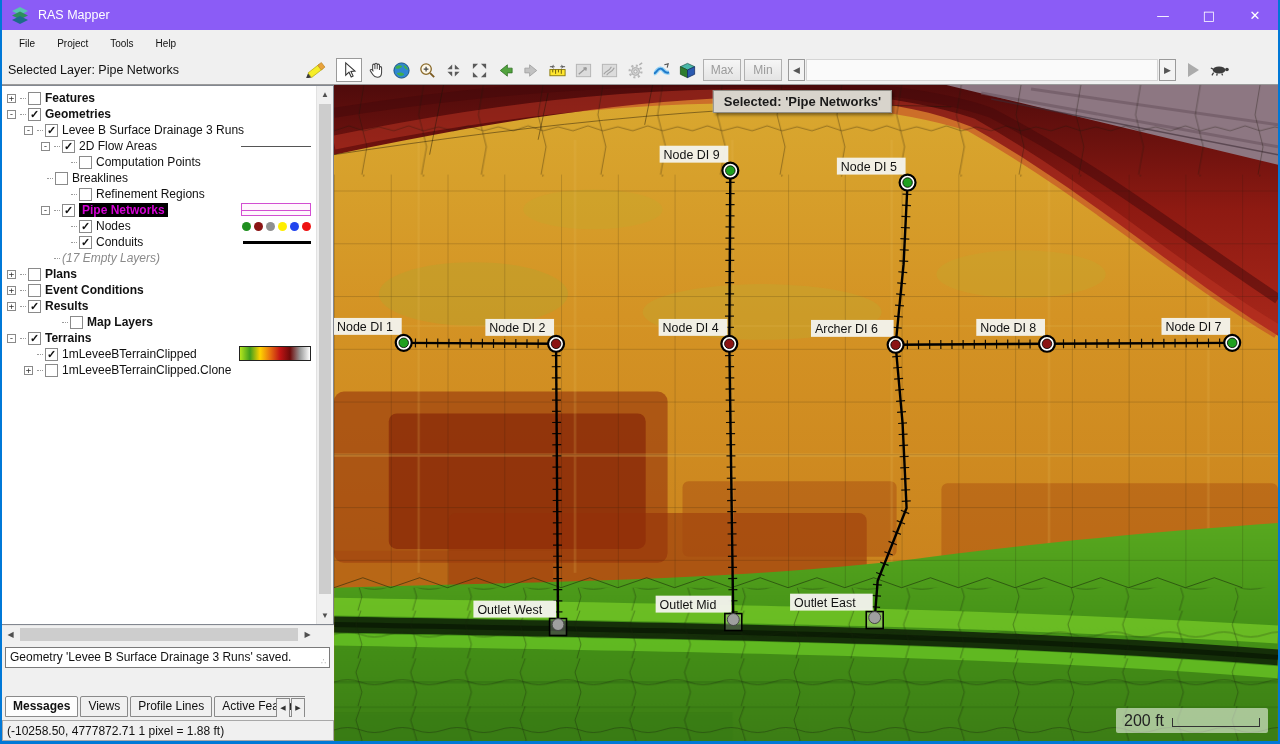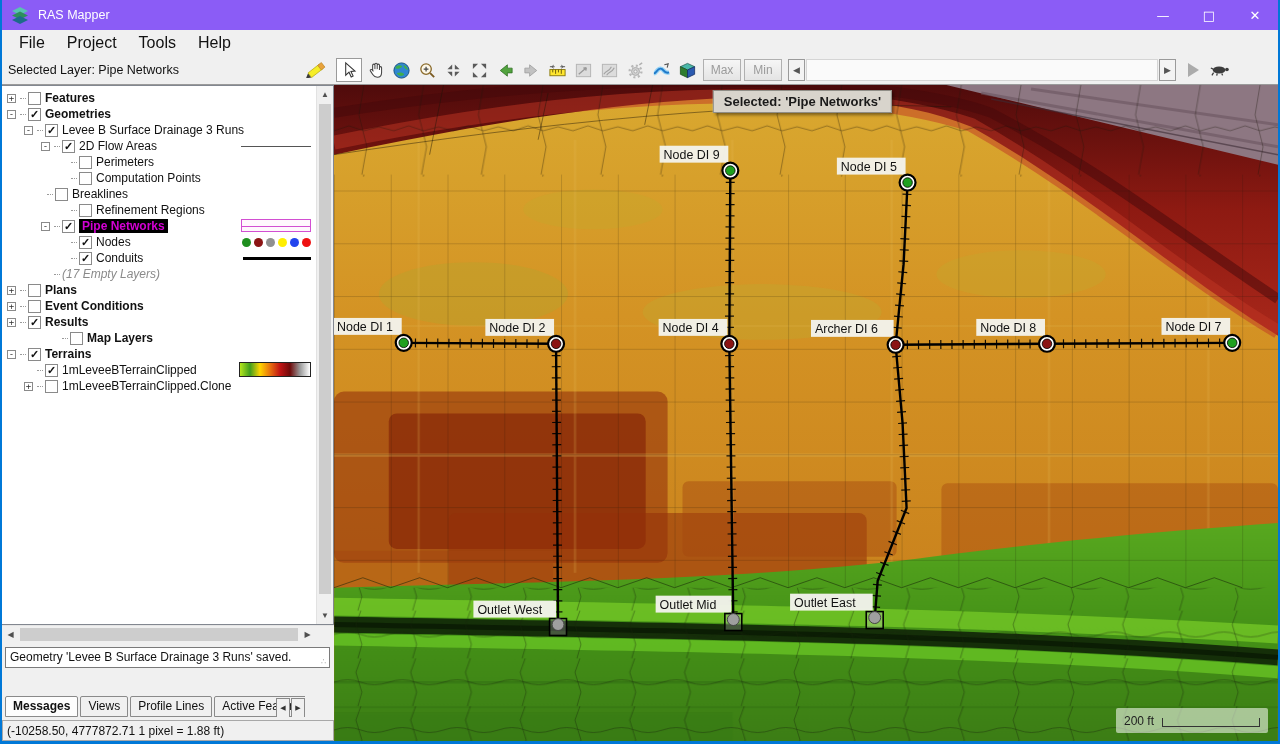--- a/index.html
+++ b/index.html
@@ -11,21 +11,21 @@
   
   .titlebar { height:30px; background:#8b5cf6; color:#fff; display:flex; align-items:center; flex:0 0 auto; }
   .titlebar .appicon { width:20px; height:20px; margin:0 8px 0 8px; }
   .titlebar .title { font-size:12.5px; }
   .titlebar .spacer { flex:1; }
   .wbtn { width:46px; height:30px; display:flex; align-items:center; justify-content:center;
           color:#fff; font-size:13px; font-family:"DejaVu Sans", sans-serif; }
 
   
   .menubar { height:26px; background:#f0f0f0; display:flex; align-items:center; padding-left:6px; flex:0 0 auto; }
-  .menuitem { padding:4px 11px; font-size:16px; }
+  .menuitem { padding:4px 11px; font-size:10px; }
 
   
   .toolrow { height:29px; background:#f0f0f0; display:flex; align-items:center; border-bottom:1px solid #9a9a9a; flex:0 0 auto; }
   .sel-layer { width:300px; padding-left:6px; font-size:12.5px; white-space:nowrap; }
   .pencil { width:26px; height:20px; margin-right:8px; }
   .tools { display:flex; align-items:center; height:28px; }
   .tool { width:26px; height:24px; display:flex; align-items:center; justify-content:center; border:1px solid transparent; }
   .tool svg { width:19px; height:19px; }
   .tool.sel { background:#fff; border:1px solid #9a9a9a; }
   .pushbtn { height:22px; min-width:38px; margin-left:3px; padding:0 6px; font-size:12px; text-align:center; line-height:20px;
@@ -83,21 +83,21 @@
              padding:3px 0 0 4px; white-space:nowrap; }
 
   
   .map { flex:1; position:relative; overflow:hidden; background:#cf8c1e; }
   .map svg.terrain { position:absolute; inset:0; width:100%; height:100%; }
   .banner { position:absolute; top:5px; left:50%; transform:translateX(-52%); background:#d8d4cc;
             border:1px solid #8f8d86; box-shadow:2px 2px 3px rgba(0,0,0,.45); padding:3px 10px;
             font-size:13px; font-weight:bold; color:#1a1a1a; white-space:nowrap; }
   .scalebox { position:absolute; right:10px; bottom:8px; width:152px; height:25px; background:rgba(255,255,255,.55);
               border-radius:2px; display:flex; align-items:center; padding:0 8px; }
-  .scalebox .txt { font-size:12px; color:#222; margin-right:8px; }
+  .scalebox .txt { font-size:16px; color:#222; margin-right:8px; }
   .scalebracket { flex:1; height:9px; border-left:1px solid #333; border-right:1px solid #333; border-bottom:1px solid #333; margin-bottom:-4px; }
 </style>
 </head>
 <body>
 
 <div class="window">
 
   <div class="titlebar">
     <span class="appicon">
       <svg viewBox="0 0 20 20">
@@ -268,26 +268,20 @@
               <span class="tlabel">Levee B Surface Drainage 3 Runs</span>
             </div>
             <div class="trow" style="padding-left: 38px;">
               <span class="exp">-</span>
               <span class="stub"></span>
               <span class="cbx">✓</span>
               <span class="tlabel">2D Flow Areas</span>
               <span class="tsym">
                 <span class="sym-line-thin" style="display:block"></span>
               </span>
-            </div>
-            <div class="trow" style="padding-left: 55px;">
-              <span class="exp none"></span>
-              <span class="stub"></span>
-              <span class="cbx"></span>
-              <span class="tlabel">Perimeters</span>
             </div>
             <div class="trow" style="padding-left: 55px;">
               <span class="exp none"></span>
               <span class="stub"></span>
               <span class="cbx"></span>
               <span class="tlabel">Computation Points</span>
             </div>
             <div class="trow" style="padding-left: 31px;">
               <span class="exp none"></span>
               <span class="stub"></span>

